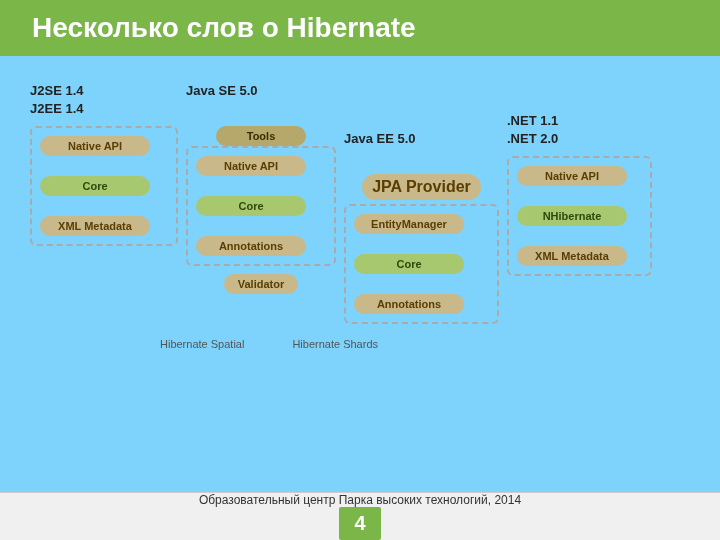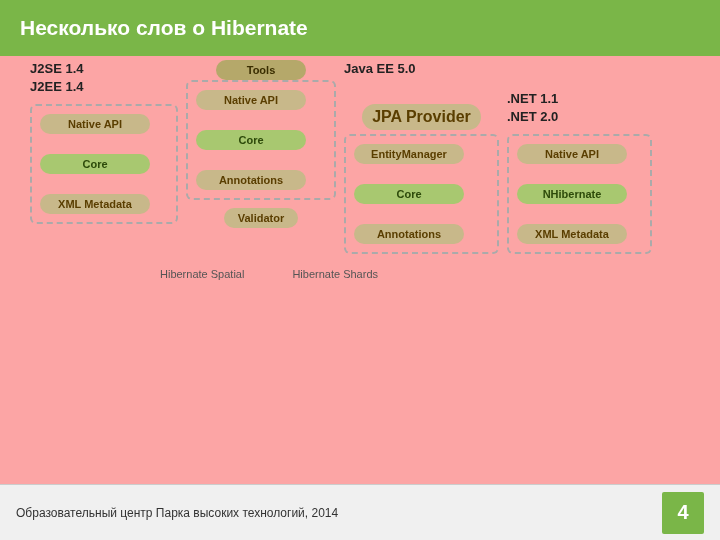--- a/index.html
+++ b/index.html
@@ -16,30 +16,31 @@
     
     .header {
       background: #7ab648;
       padding: 12px 20px;
       height: 56px;
       display: flex;
       align-items: center;
     }
     .header-title {
       color: #fff;
-      font-size: 21px;
-      font-weight: bold;
+      font-size: 28px;
+      font-weight: bold;
+      margin-left: 12px;
     }
 
     
     .main {
-      background: #fca5a5;
+      background: #7dd3fc;
       width: 100%;
       height: 436px;
-      padding: 0 30px;
+      padding: 22px 30px;
       display: flex;
       flex-direction: column;
       position: relative;
     }
 
     
     .dashed-box {
       border: 2px dashed #aaa;
       border-radius: 6px;
       padding: 8px;
@@ -79,30 +80,31 @@
       color: #5a3e00;
       font-size: 11px;
       font-weight: bold;
       text-align: center;
       padding: 4px 14px;
     }
 
     
     .footer {
       background: #f0f0f0;
-      height: 56px;
+      height: 48px;
       display: flex;
       align-items: center;
       justify-content: space-between;
       padding: 0 16px;
       border-top: 1px solid #ccc;
       position: absolute;
       bottom: 0;
       left: 0;
       right: 0;
+      flex-direction: column;
     }
 
     .footer-text {
       font-size: 12px;
       color: #333;
     }
 
     .footer-badge {
       background: #7ab648;
       color: #fff;
@@ -168,35 +170,39 @@
         <div>J2EE 1.4</div>
       </div>
       <div class="dashed-box">
         <div class="pill pill-tan">Native API</div>
         <div class="pill pill-green">Core</div>
         <div class="pill pill-tan">XML Metadata</div>
       </div>
     </div>
 
     <div class="section" style="width:150px;">
+      <div class="col-label">
+        <div>Java SE 5.0</div>
+        <div style="height:18px;"></div>
+      </div>
 
       <div style="display:flex;flex-direction:column;align-items:center;width:100%;">
         <div class="pill pill-olive" style="width:90px;">Tools</div>
         <div class="dashed-box">
           <div class="pill pill-tan">Native API</div>
           <div class="pill pill-green">Core</div>
           <div class="pill pill-tan">Annotations</div>
         </div>
         <div style="margin-top:8px;">
           <div class="extra-pill">Validator</div>
         </div>
       </div>
     </div>
 
-    <div class="section" style="width:155px;">
+    <div class="section" style="width:155px;margin-top:48px;">
       <div class="col-label">
         <div>Java EE 5.0</div>
         <div style="height:18px;"></div>
       </div>
       <div style="display:flex;flex-direction:column;align-items:center;width:100%;">
         <div class="jpa-pill">
           <span>JPA Provider</span>
         </div>
         <div class="dashed-box" style="border-style:dashed;">
           <div class="pill pill-tan">EntityManager</div>

